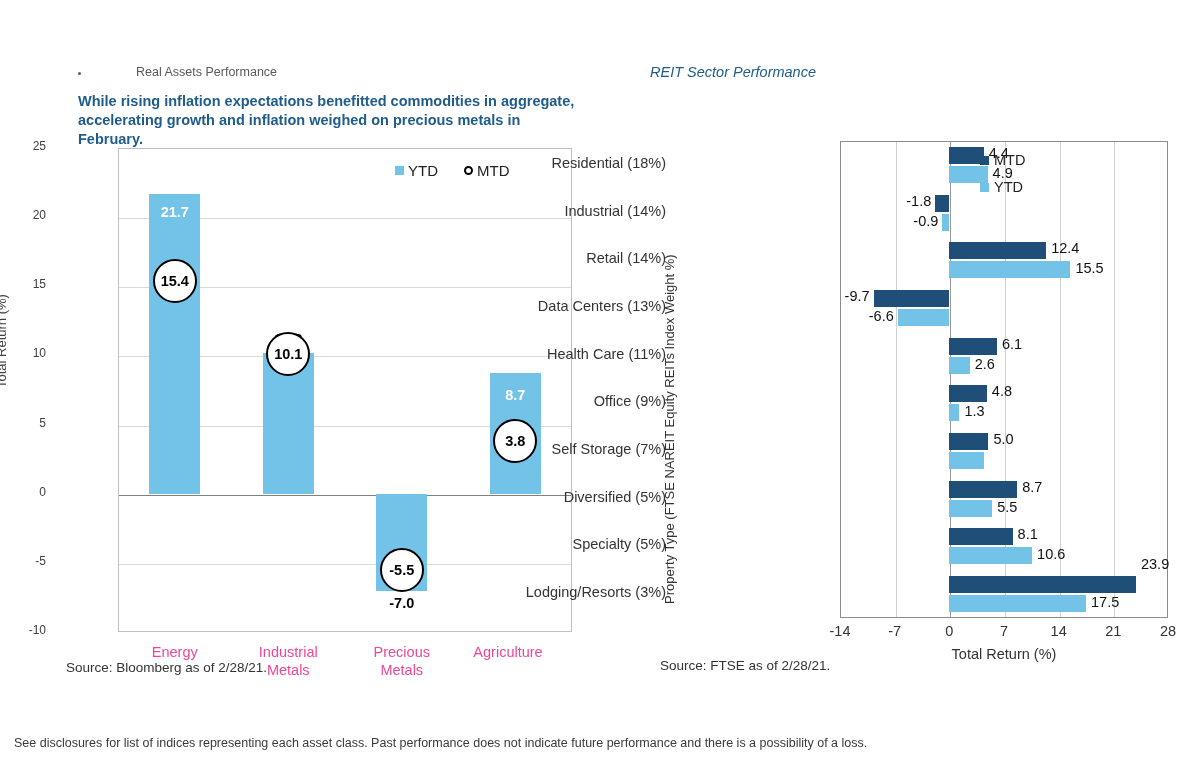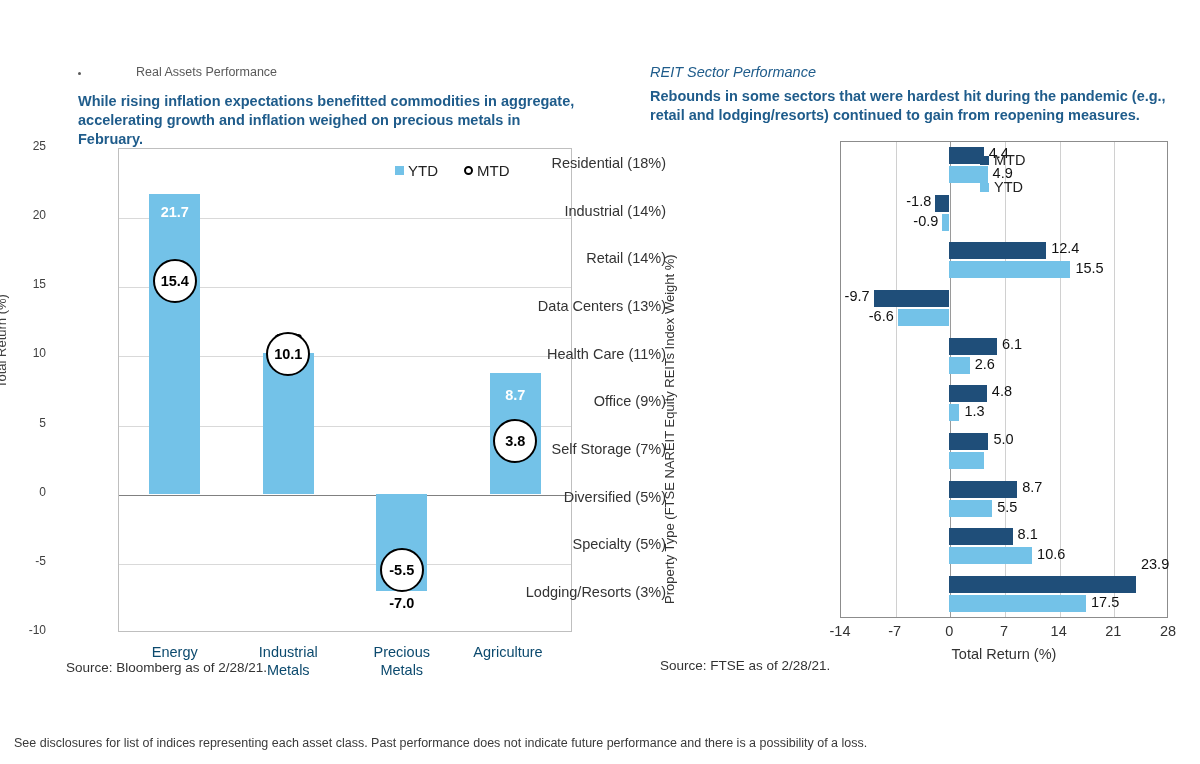--- a/index.html
+++ b/index.html
@@ -43,21 +43,21 @@
     position:absolute;right:582px;width:40px;text-align:right;
     font-size:12px;color:#404040;transform:translateY(-9px);
   }
   #lc-ylabel{
     position:absolute;left:-6px;top:250px;
     font-size:13px;color:#404040;
     transform:rotate(-90deg);transform-origin:left top;white-space:nowrap;
   }
   .lc-bar{position:absolute;background:#73C2E8;}
   .lc-xcat{
-    position:absolute;text-align:center;font-size:14.5px;color:#0c4a6e;line-height:1.22;
+    position:absolute;text-align:center;font-size:14.5px;color:#ec4899;line-height:1.22;
   }
   .lc-val-in{
     position:absolute;text-align:center;font-size:14.5px;font-weight:bold;color:#ffffff;
   }
   .lc-val-out{
     position:absolute;text-align:center;font-size:14.5px;font-weight:bold;color:#000000;
   }
   .lc-circle{
     position:absolute;width:44px;height:44px;border-radius:50%;
     background:#ffffff;border:2.5px solid #000000;
@@ -170,21 +170,20 @@
         <div class="lc-val-in" style="left: 475.25px; width: 80px; top: 249.406px;">8.7</div>
         <div class="lc-circle" style="left: 493.25px; top: 281.166px;">3.8</div>
         <div class="lc-xcat" style="left: 438px; width: 140px; top: 506px;">Agriculture</div>
       </div>
 
     <div id="left-source">Source:  Bloomberg as of 2/28/21.</div>
   </div>
 
   <div id="right-panel">
     <div id="right-eyebrow">REIT Sector Performance</div>
-    <div id="right-subhead">Rebounds in some sectors that were hardest hit during the pandemic (e.g., retail and lodging/resorts) continued to gain from reopening measures.</div>
 
     <div id="right-chart">
       <div id="rc-ylabel">Property Type (FTSE NAREIT Equity REITs Index Weight %)</div>
       <div id="rc-plot">
           <div class="rc-grid" style="left: 54.6667px;"></div>
           <div class="rc-grid" style="left: 109.333px; background: rgb(154, 154, 154);"></div>
           <div class="rc-grid" style="left: 164px;"></div>
           <div class="rc-grid" style="left: 218.667px;"></div>
           <div class="rc-grid" style="left: 273.333px;"></div>
         </div>

